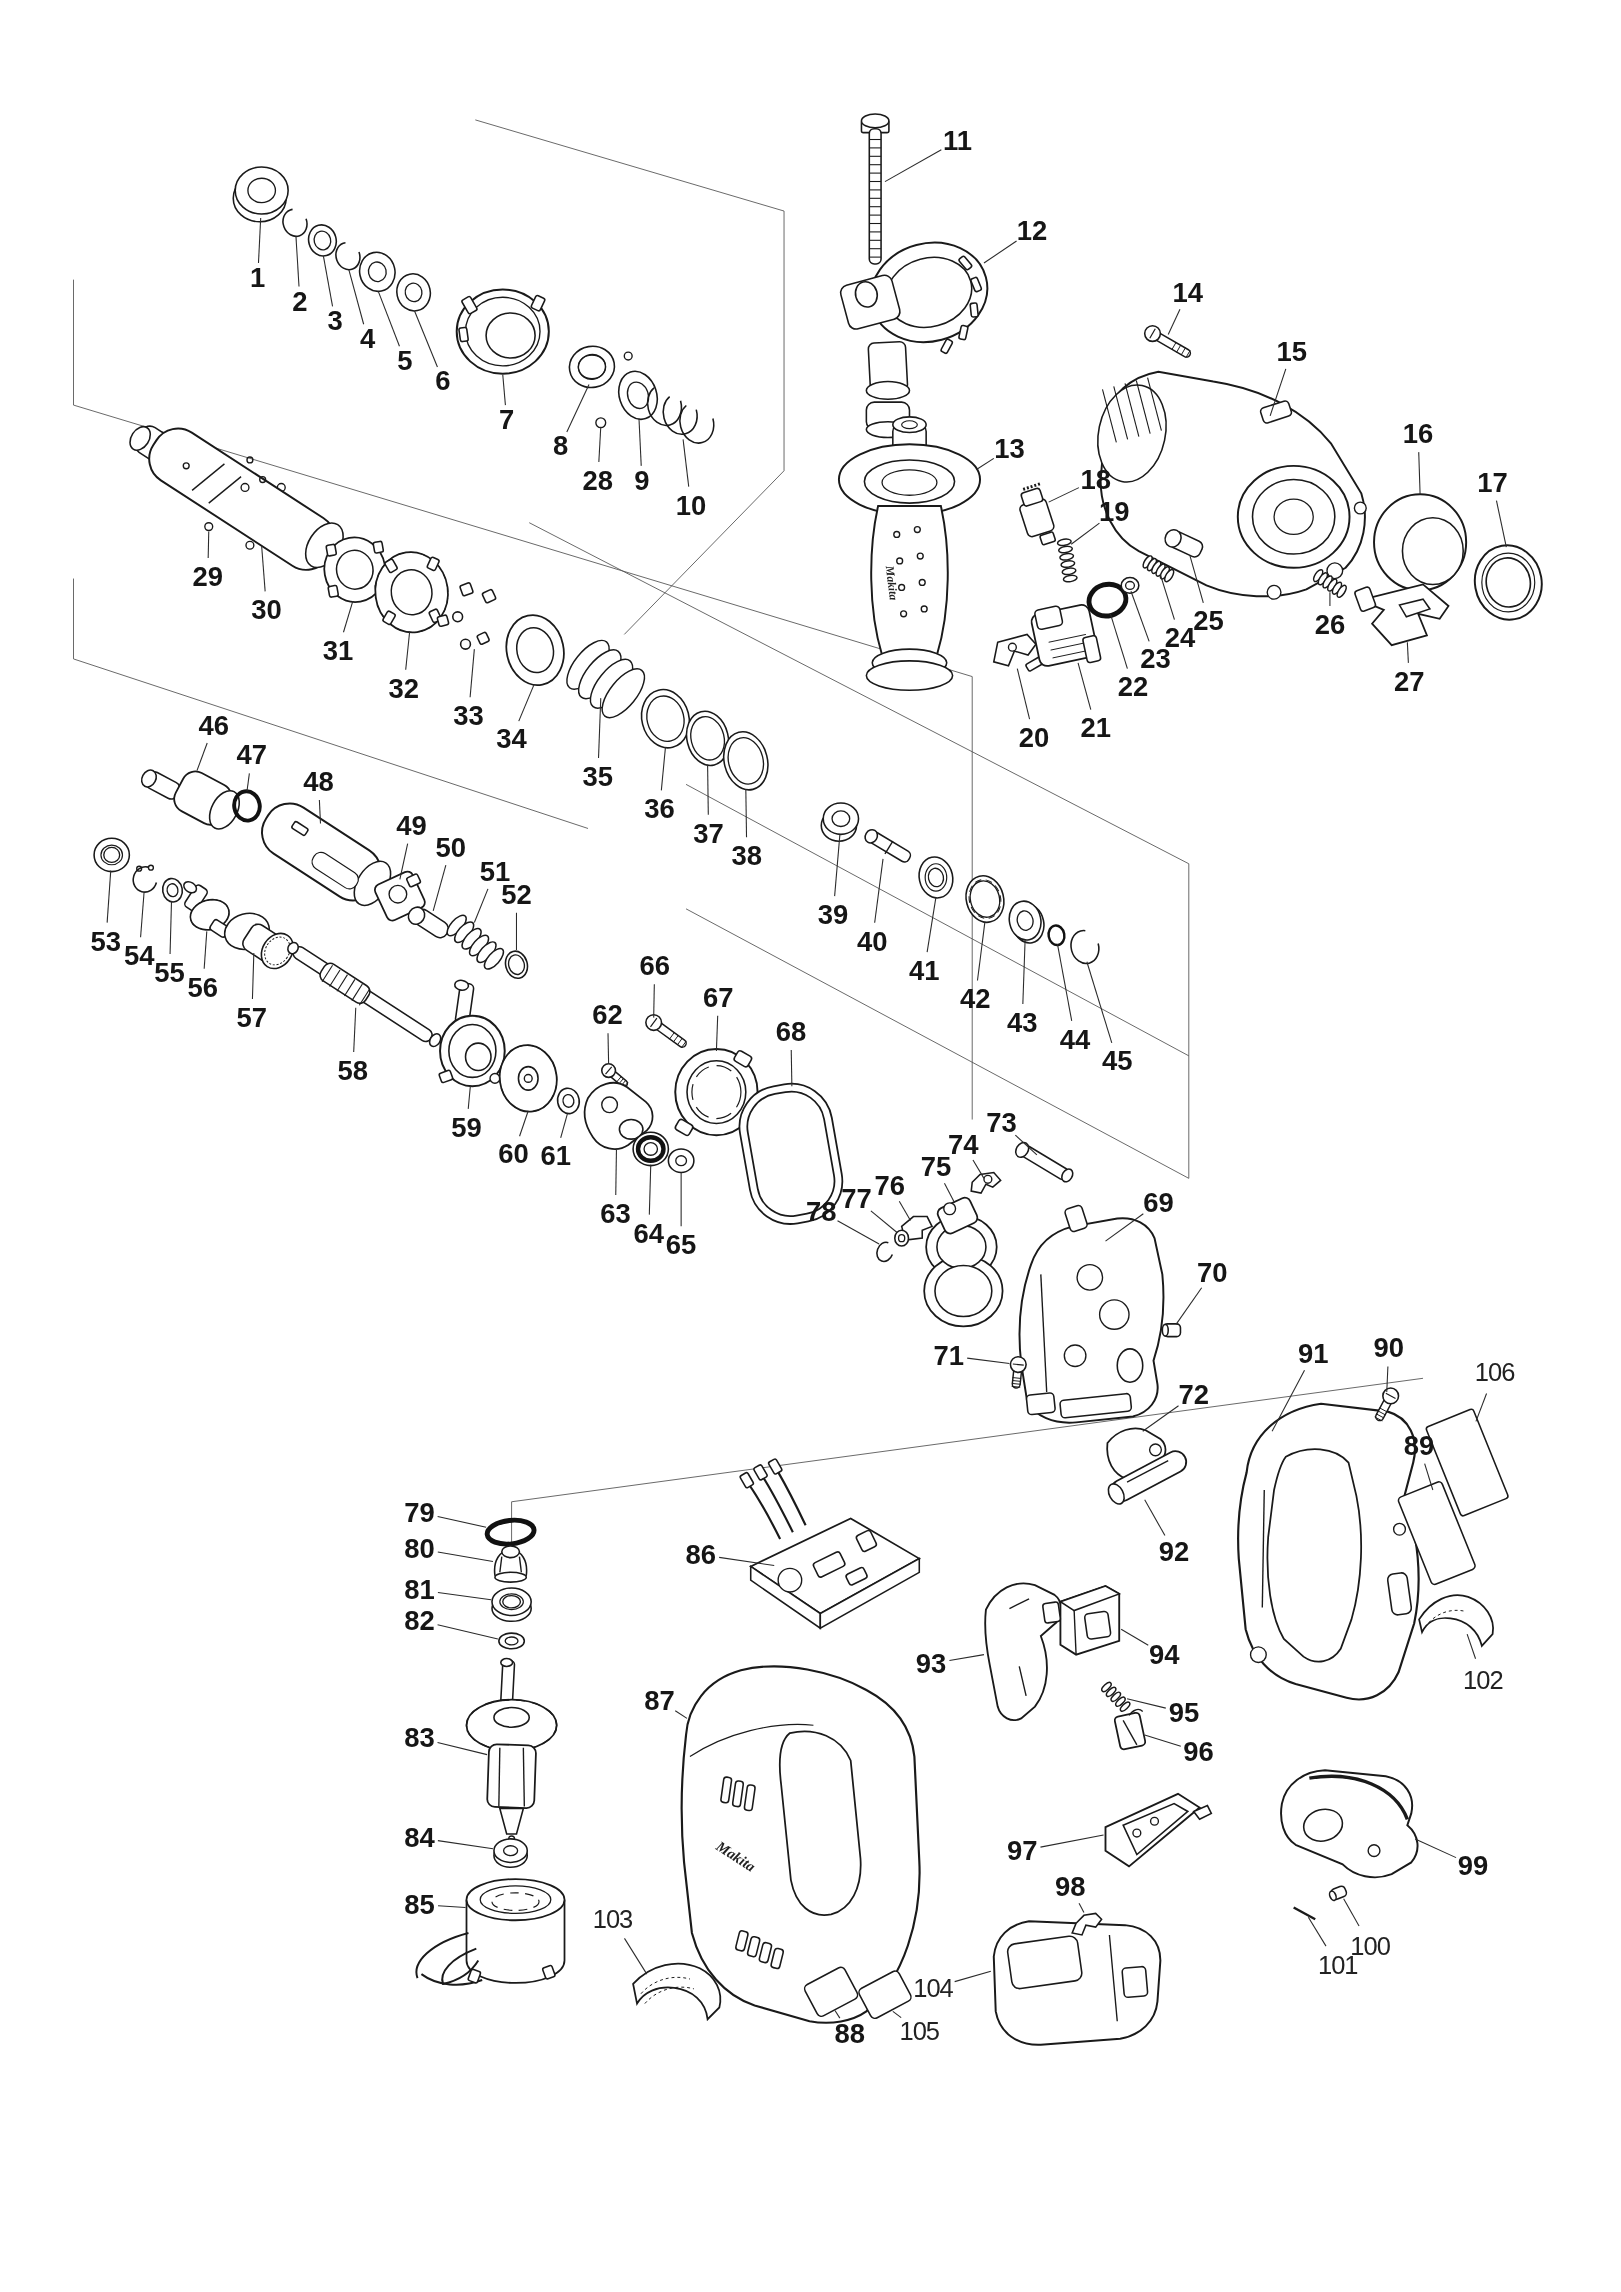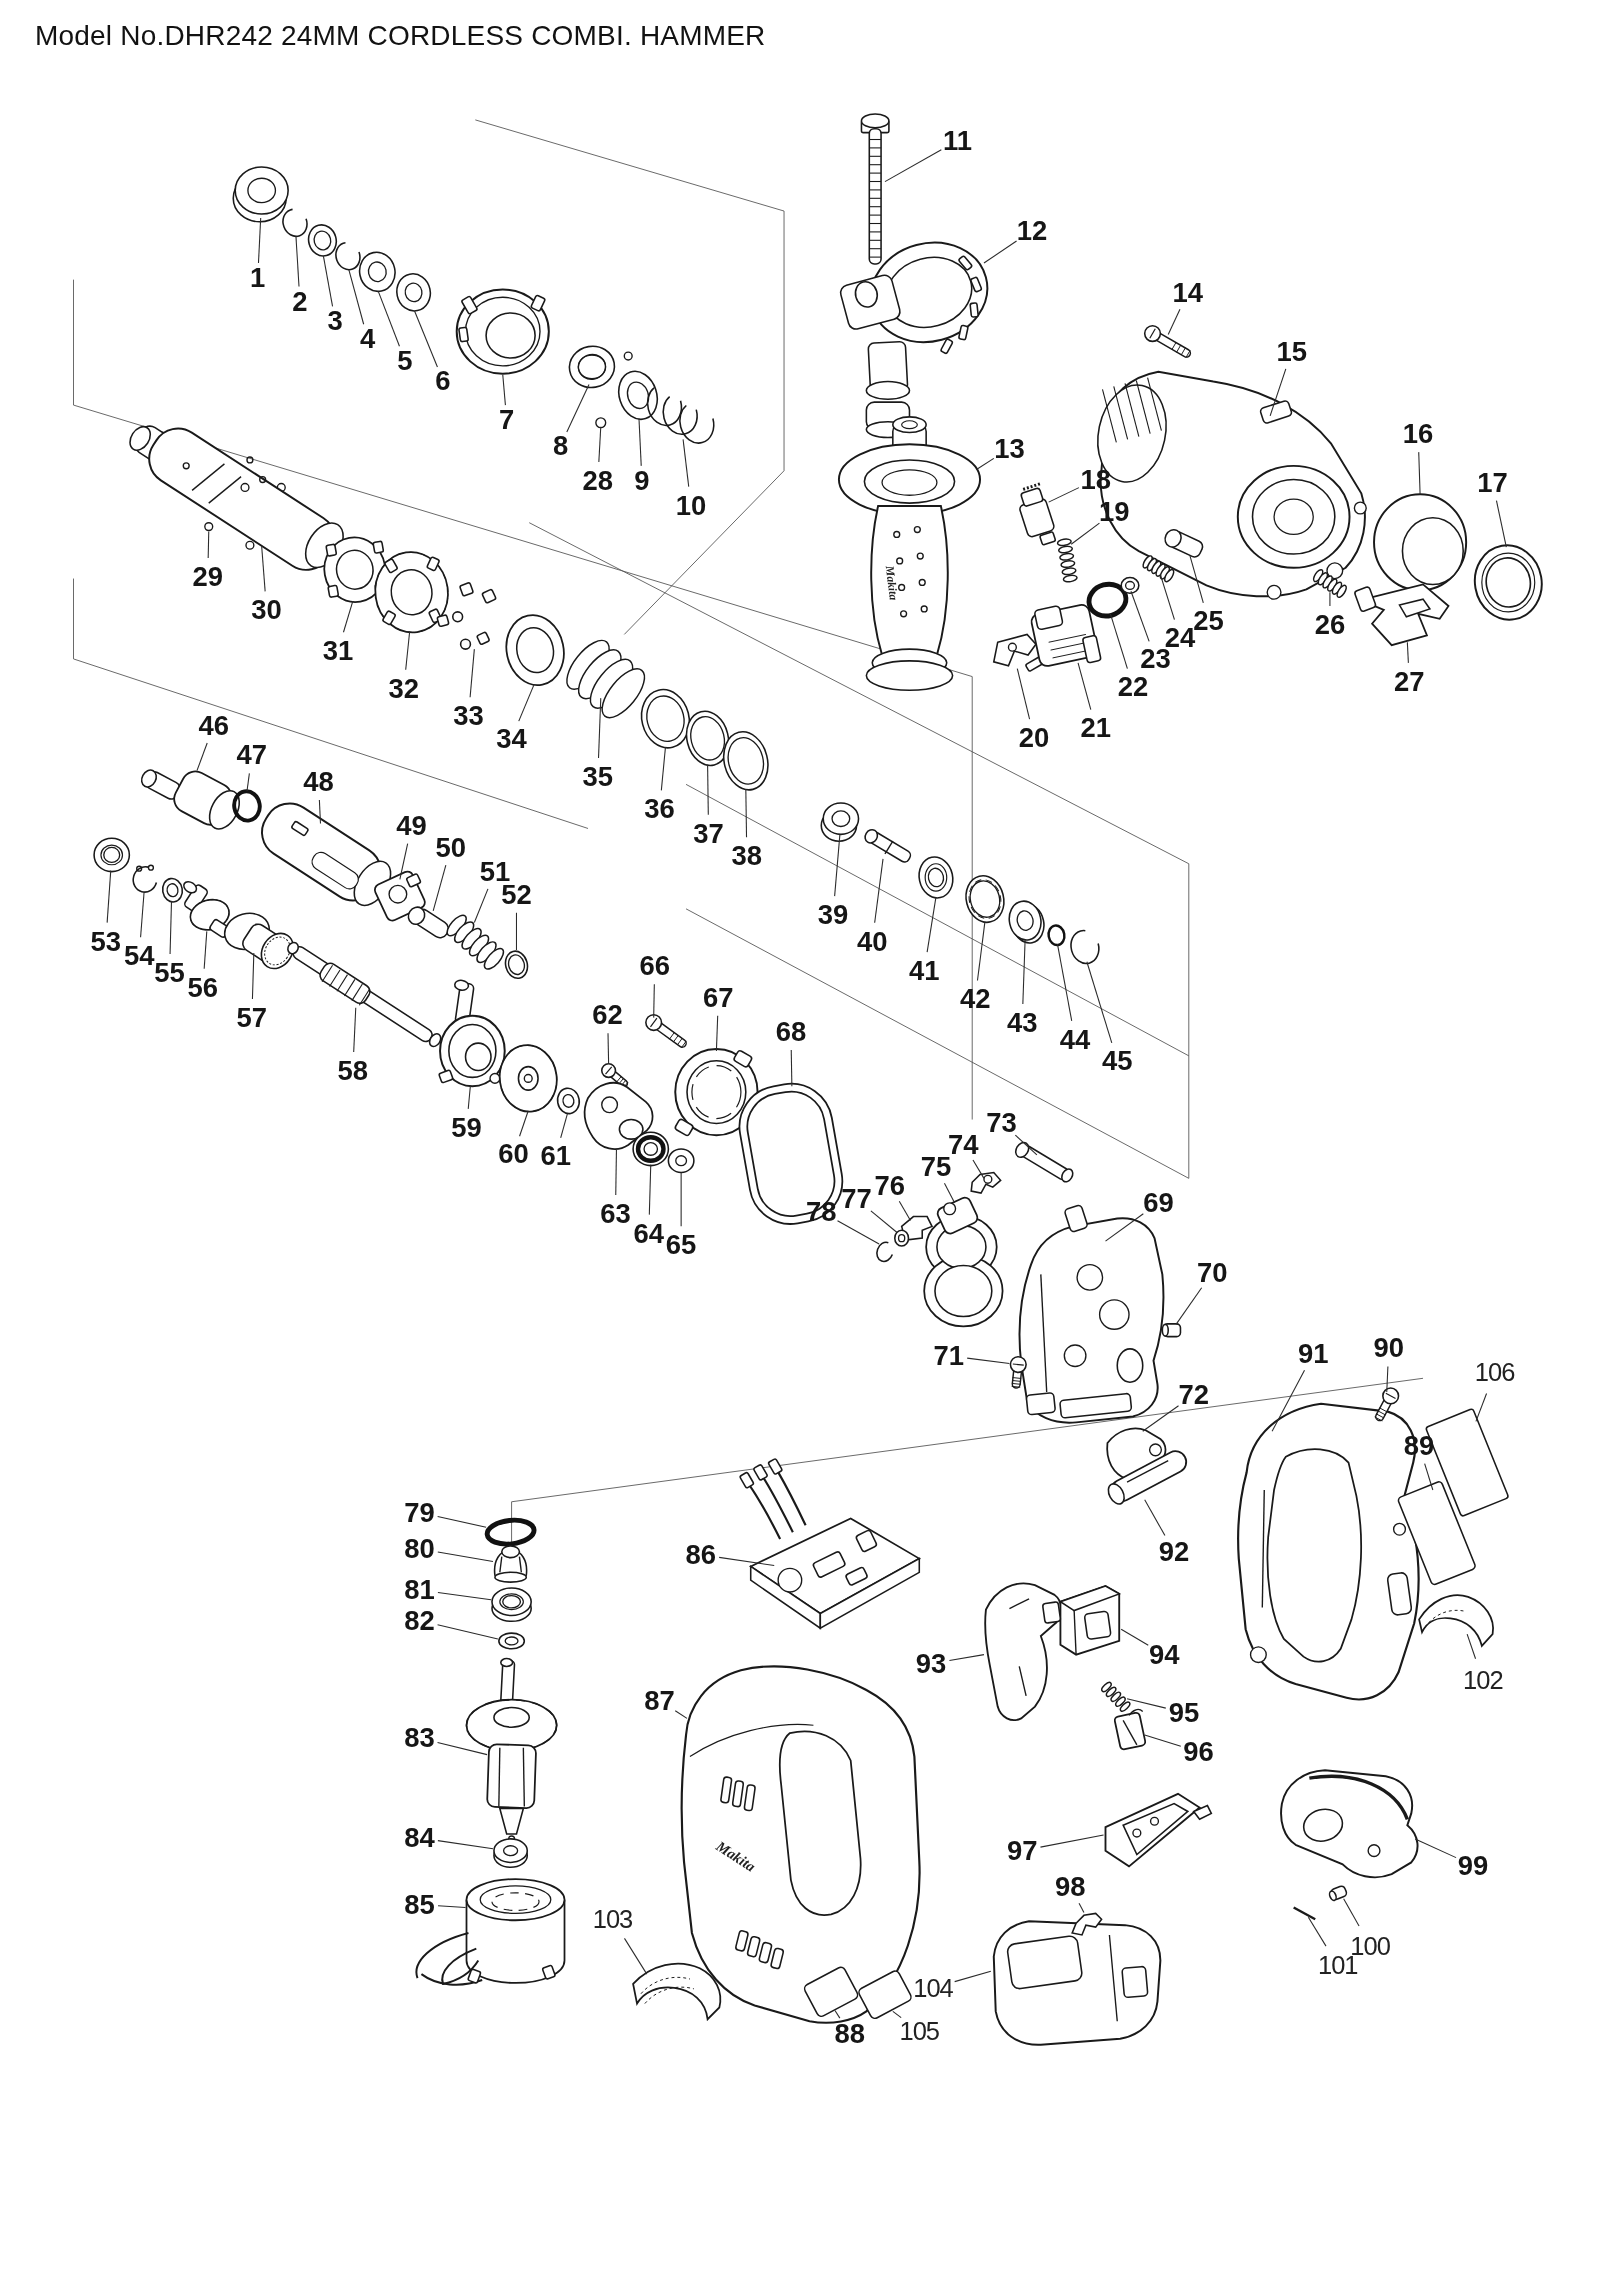--- a/index.html
+++ b/index.html
@@ -9,21 +9,20 @@
          letter-spacing:0.2px;white-space:nowrap;}
   svg{position:absolute;left:0;top:0;}
   text.lbl{font-family:"Liberation Sans",sans-serif;font-size:28px;font-weight:600;fill:#161616;}
   text.lbl.thin{font-size:26px;font-weight:400;letter-spacing:-1px;fill:#222;}
   text.deco{font-family:"Liberation Serif",serif;font-style:italic;font-weight:700;fill:#222;}
 </style>
 </head>
 <body>
 
 <div class="page">
-  <div class="title">Model No.DHR242 24MM CORDLESS COMBI. HAMMER</div>
   <svg id="art" width="1621" height="2293" viewBox="0 0 1654 2339" xmlns="http://www.w3.org/2000/svg">
       <g>
         <polyline points="75,285 75,413 992,690 992,1142" fill="none" stroke="#555555" stroke-width="0.9"></polyline>
         <polyline points="485,122 800,215 800,480 637,647" fill="none" stroke="#555555" stroke-width="0.9"></polyline>
         <polyline points="540,533 1213,881 1213,1202" fill="none" stroke="#555555" stroke-width="0.9"></polyline>
         <polyline points="700,800 1213,1077" fill="none" stroke="#555555" stroke-width="0.9"></polyline>
         <polyline points="75,590 75,672 600,845" fill="none" stroke="#555555" stroke-width="0.9"></polyline>
         <polyline points="700,927 1213,1202" fill="none" stroke="#555555" stroke-width="0.9"></polyline>
         <polyline points="522,1578 522,1532 1452,1406" fill="none" stroke="#555555" stroke-width="0.9"></polyline>
       </g>

